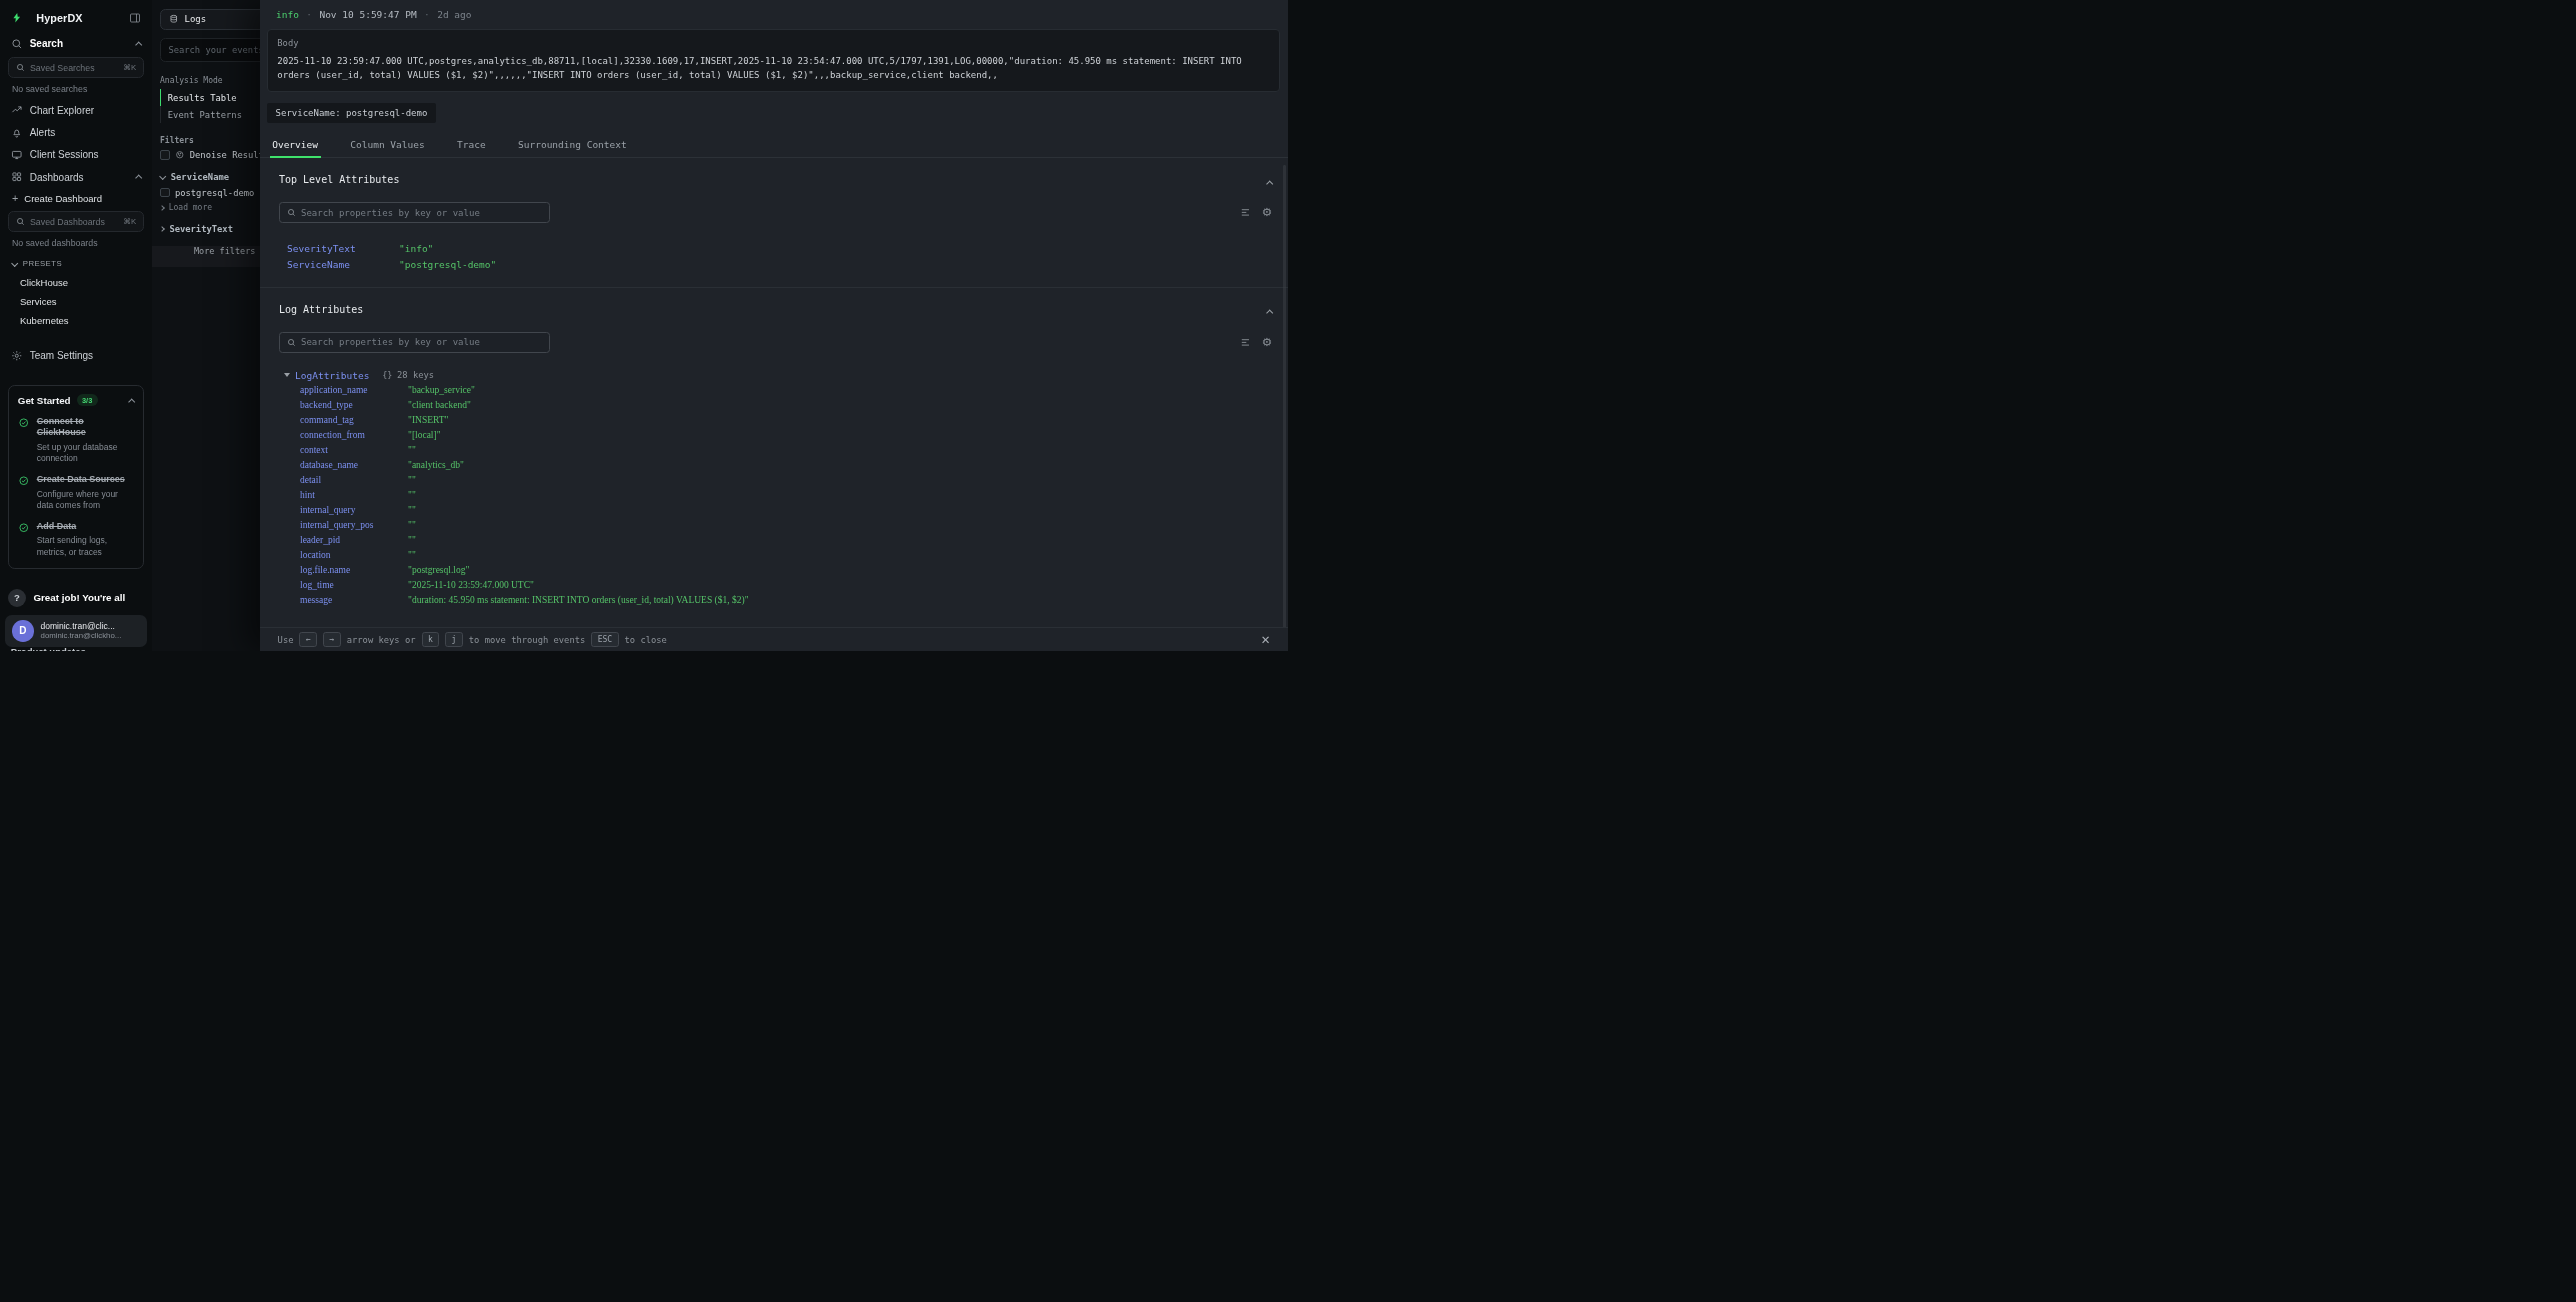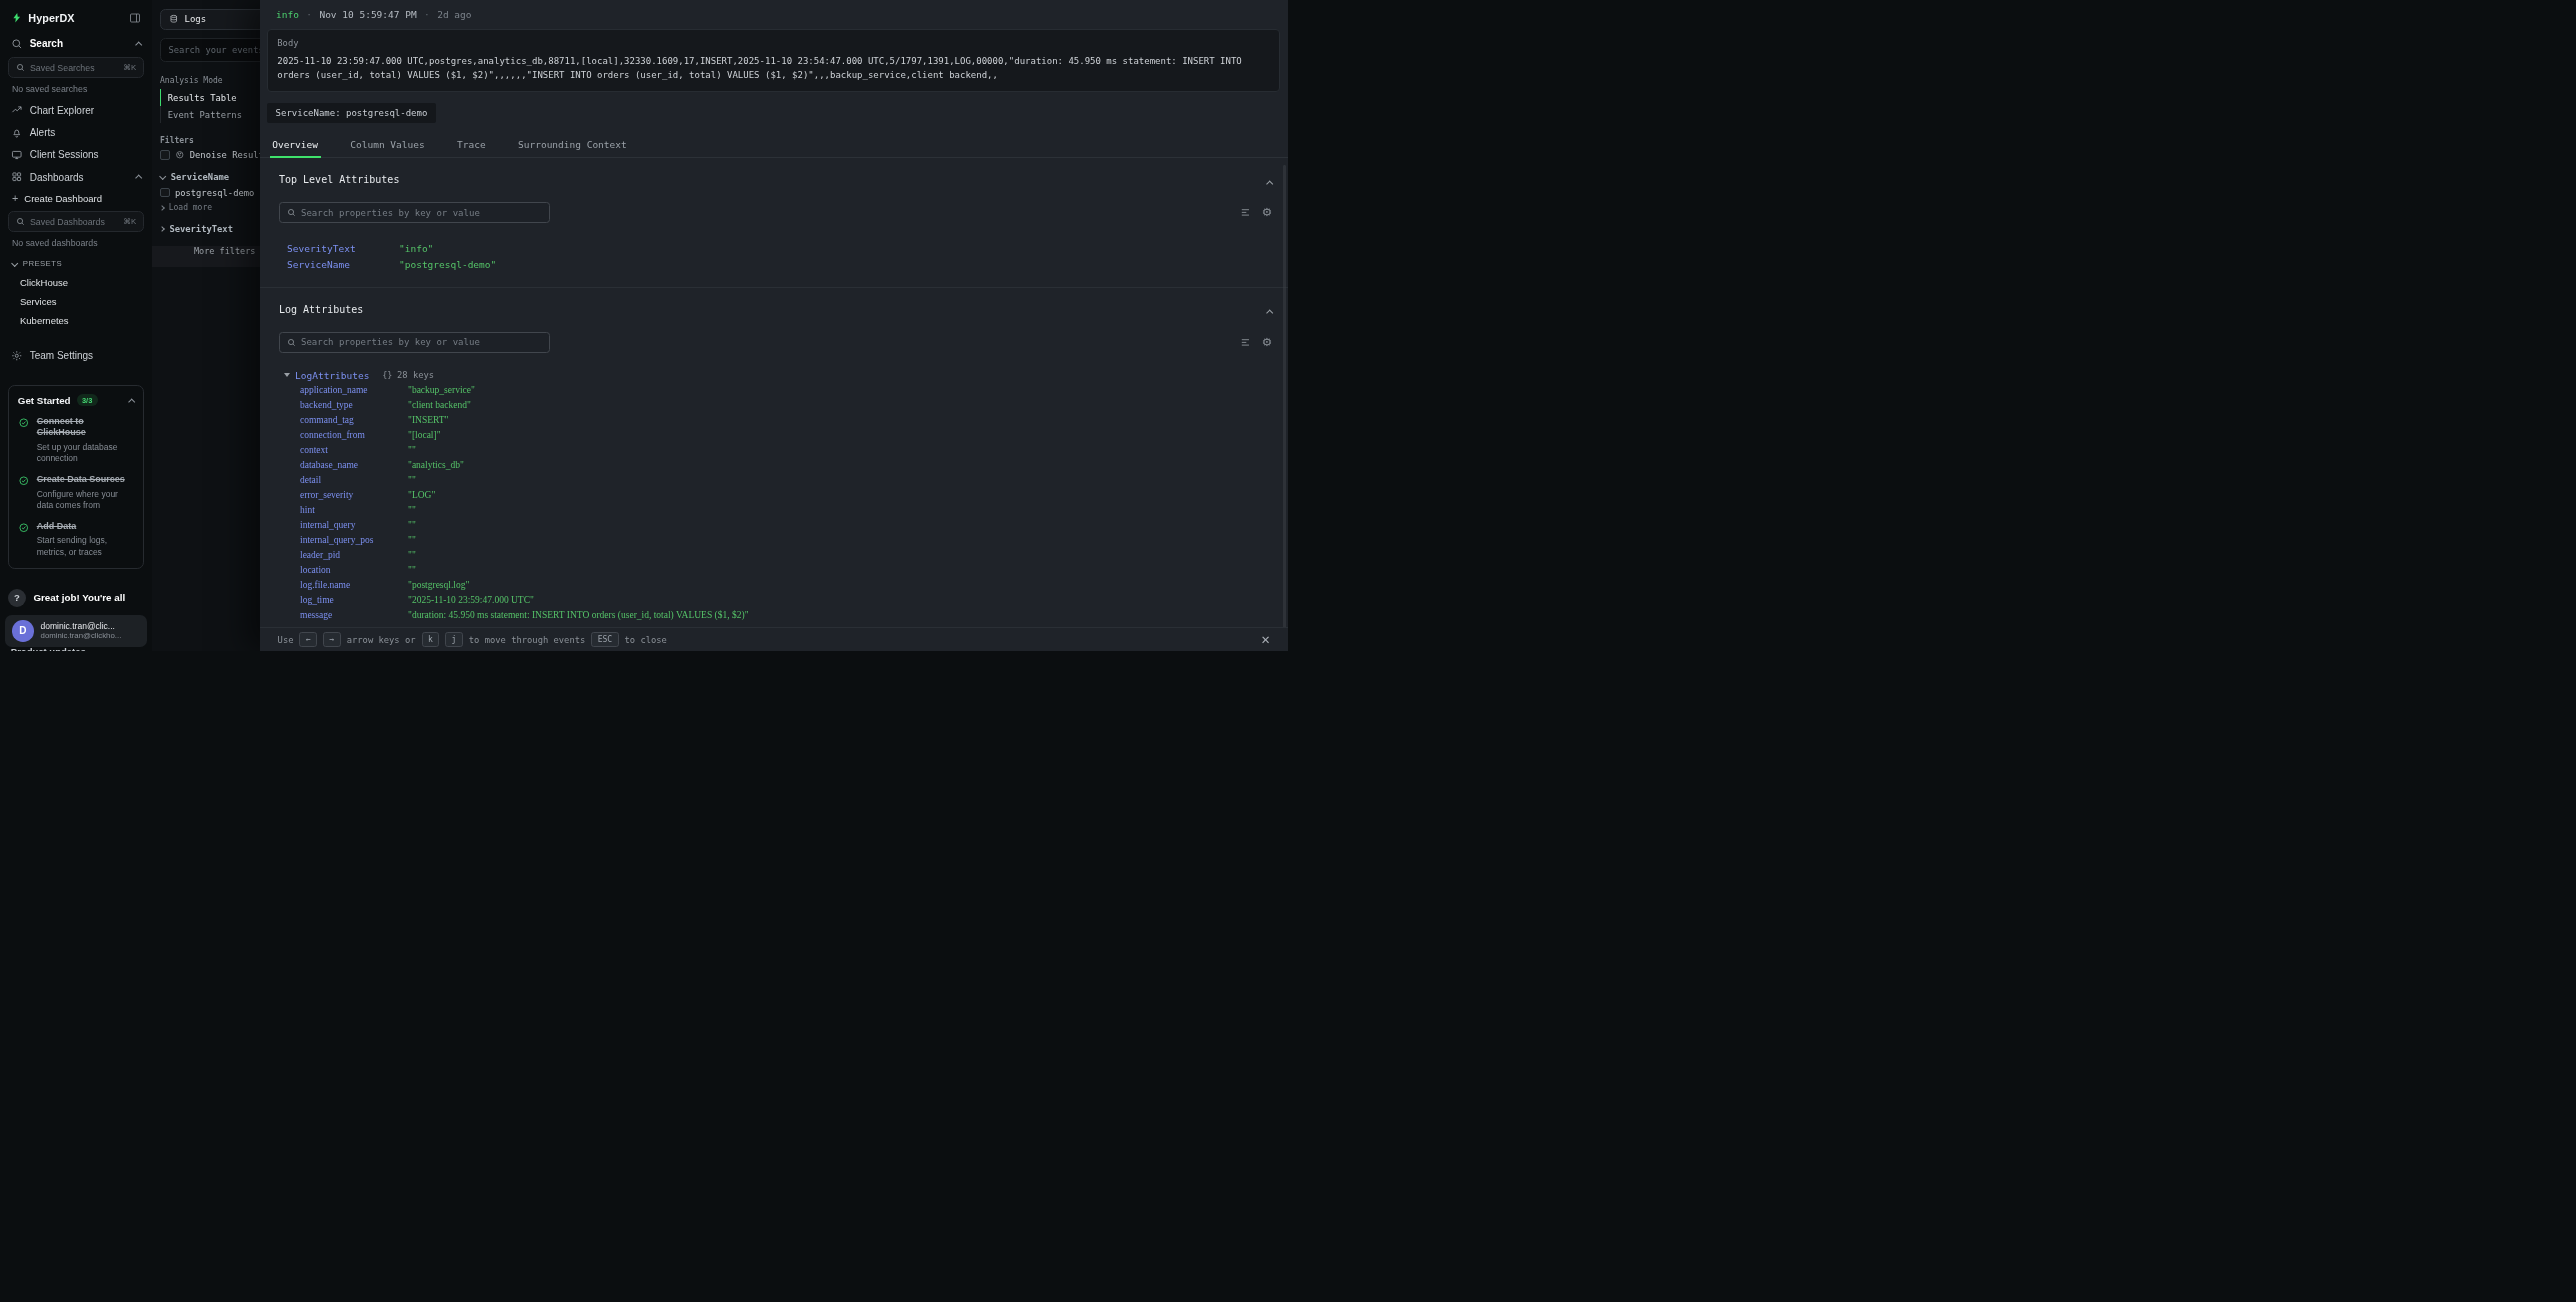--- a/index.html
+++ b/index.html
@@ -13,21 +13,21 @@
   }
   svg { display:block; }
   .ic { color:#9aa0a6; flex:none; }
   .chev { display:inline-block; width:5.4px; height:5.4px; border-right:1.2px solid currentColor; border-bottom:1.2px solid currentColor; flex:none; }
   .chev.up { transform:rotate(-135deg) translate(-0.7px,-0.7px); }
   .chev.down { transform:rotate(45deg); }
   .chev.right { transform:rotate(-45deg); }
 
   
   .sidebar { position:absolute; left:0; top:0; width:152px; height:651px; background:#0b0e10; display:flex; flex-direction:column; overflow:hidden; }
-  .sb-header { display:flex; align-items:center; gap:6px; padding:11.5px 10.8px 8.8px 10.8px; }
+  .sb-header { display:flex; align-items:center; gap:14px; padding:11.5px 10.8px 8.8px 10.8px; }
   .brand { font-weight:bold; font-size:10.8px; color:#f2f4f6; letter-spacing:0.1px; }
   .sb-header .collapse { margin-left:auto; color:#8d939a; cursor:pointer; }
   .nav-item { display:flex; align-items:center; gap:7.4px; padding:5.4px 10.8px; font-size:10px; color:#ced2d7; cursor:pointer; }
   .nav-item .chev { margin-left:auto; color:#8d939a; }
   .nav-item.bold { color:#ffffff; font-weight:bold; }
   .sb-input { margin:2.7px 8px 1.4px 8px; height:21px; background:#121518; border:0.7px solid #24282d; border-radius:5.4px; display:flex; align-items:center; gap:5.4px; padding:0 6.8px; color:#6d737a; }
   .sb-input input { flex:1; min-width:0; background:transparent; border:none; outline:none; color:#aeb4ba; font-size:8.8px; font-family:inherit; }
   .sb-input input::placeholder { color:#6d737a; }
   .kbd-hint { font-size:7.8px; color:#6d737a; flex:none; }
   .sb-muted { padding:4.7px 12px; font-size:8.8px; color:#7c828a; }
@@ -486,24 +486,20 @@
           <div class="attr-row">
             <span class="k">database_name</span>
             <span class="v">"analytics_db"</span>
           </div>
 
           <div class="attr-row">
             <span class="k">detail</span>
             <span class="v">""</span>
           </div>
 
-          <div class="attr-row">
-            <span class="k">error_severity</span>
-            <span class="v">"LOG"</span>
-          </div>
 
           <div class="attr-row">
             <span class="k">hint</span>
             <span class="v">""</span>
           </div>
 
           <div class="attr-row">
             <span class="k">internal_query</span>
             <span class="v">""</span>
           </div>

